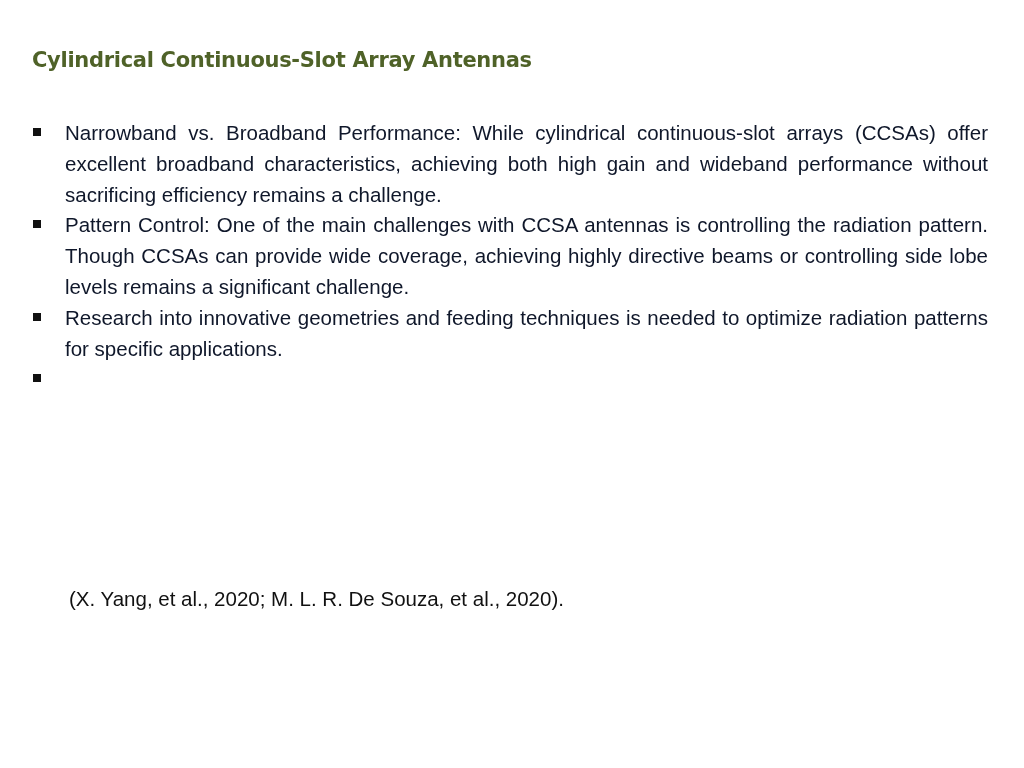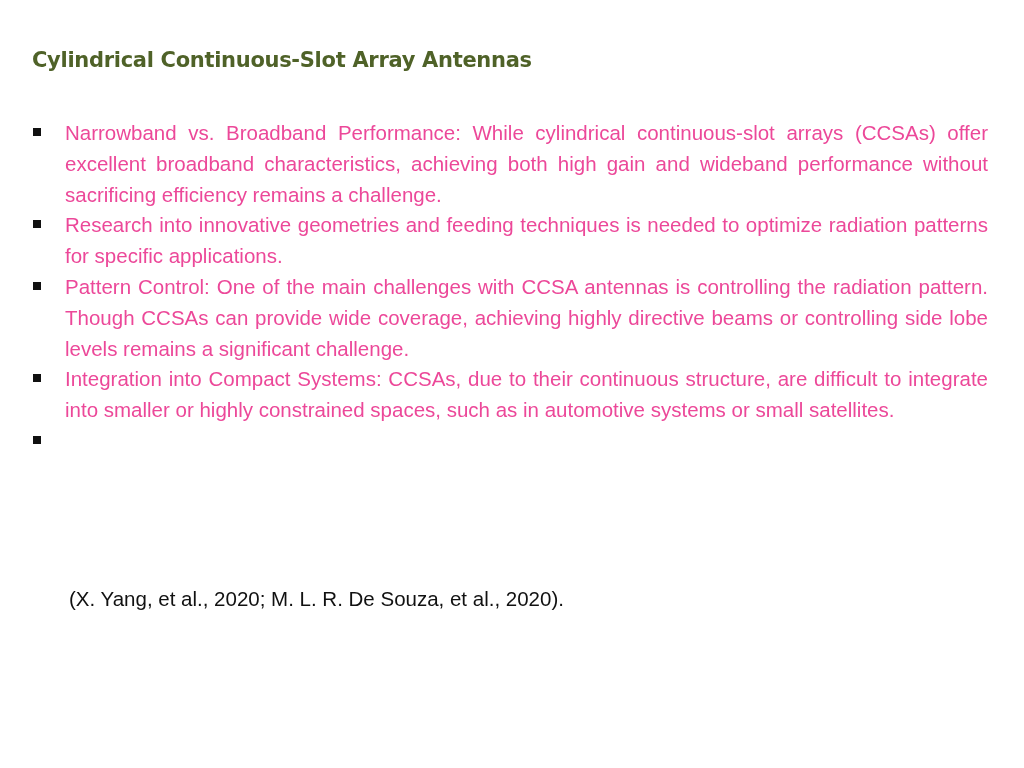--- a/index.html
+++ b/index.html
@@ -7,39 +7,38 @@
   .title {
     position: absolute; left: 32px; top: 48px;
     font-family: "DejaVu Sans", sans-serif; font-weight: bold;
     font-size: 21px; color: #4f6228; letter-spacing: -0.3px;
     margin: 0;
   }
   .bullets {
     position: absolute; left: 32px; top: 118px; width: 956px;
     list-style: none; margin: 0; padding: 0;
     font-family: "Liberation Sans", sans-serif; font-size: 20.5px;
-    line-height: 30.8px; color: #ec4899;
+    line-height: 30.8px; color: #0f172a;
   }
   .bullets li { position: relative; padding-left: 33px; text-align: justify; }
   .bullets li .marker {
     position: absolute; left: 1px; top: 10px; width: 8px; height: 8px;
     background: #111111;
   }
   .citation {
     position: absolute; left: 61px; top: 579px;
     font-family: "Liberation Sans", sans-serif; font-size: 20.5px;
     color: #111111; margin: 8px;
   }
 </style>
 </head>
 <body>
 
 <h1 class="title">Cylindrical Continuous-Slot Array Antennas</h1>
 
 <ul class="bullets">
   <li><span class="marker"></span><span>Narrowband vs. Broadband Performance: While cylindrical continuous-slot arrays (CCSAs) offer excellent broadband characteristics, achieving both high gain and wideband performance without sacrificing efficiency remains a challenge.</span></li>
+  <li><span class="marker"></span><span>Pattern Control: One of the main challenges with CCSA antennas is controlling the radiation pattern. Though CCSAs can provide wide coverage, achieving highly directive beams or controlling side lobe levels remains a significant challenge.</span></li>
   <li><span class="marker"></span><span>Research into innovative geometries and feeding techniques is needed to optimize radiation patterns for specific applications.</span></li>
-  <li><span class="marker"></span><span>Pattern Control: One of the main challenges with CCSA antennas is controlling the radiation pattern. Though CCSAs can provide wide coverage, achieving highly directive beams or controlling side lobe levels remains a significant challenge.</span></li>
-  <li><span class="marker"></span><span>Integration into Compact Systems: CCSAs, due to their continuous structure, are difficult to integrate into smaller or highly constrained spaces, such as in automotive systems or small satellites.</span></li>
   <li><span class="marker"></span></li>
 </ul>
 
 <p class="citation">(X. Yang, et al., 2020; M. L. R. De Souza, et al., 2020).</p>
 
 </body></html>

